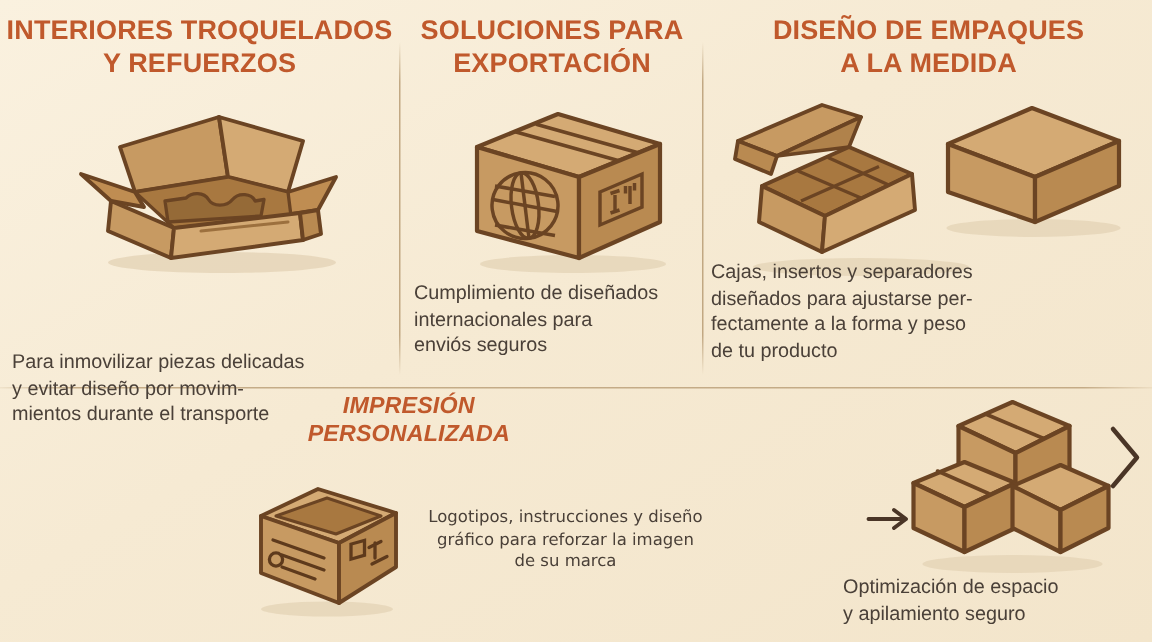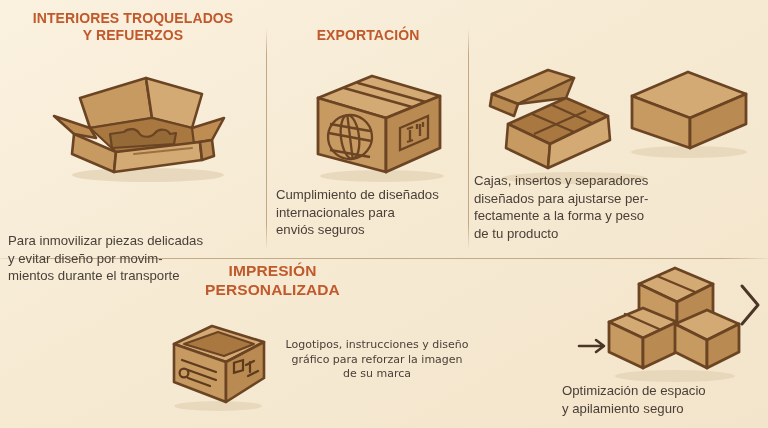--- a/index.html
+++ b/index.html
@@ -59,32 +59,32 @@
   .body-text {
     color: #4a4038;
     line-height: 1.34;
     margin: 0;
   }
   .art {
     position: absolute;
   }
 
   
-  .h-big { font-size: 14px; }
+  .h-big { font-size: 18px; }
   .h-mid { font-size: 15.5px; }
 
   
   .t-std { font-size: 13.2px; }
   .t-alt { font-size: 11px; font-family: "DejaVu Sans", sans-serif; }
 
   
   #panel-interiores      { left: 0px;   top: 10px;  width: 266px; }
   #panel-exportacion     { left: 268px; top: 10px;  width: 200px; }
   #panel-empaques        { left: 470px; top: 10px;  width: 298px; }
-  #panel-impresion       { left: 150px; top: 262px; width: 245px; }
+  #panel-impresion       { left: 150px; top: 262px; width: 245px; font-style: italic; }
   #panel-almacenamiento  { left: 398px; top: 268px; width: 252px; }
 
   #txt-interiores      { position: absolute; left: 8px;   top: 188px; width: 250px; margin-top: 44px; }
   #txt-exportacion     { position: absolute; left: 276px; top: 186px; width: 188px; }
   #txt-empaques        { position: absolute; left: 474px; top: 172px; width: 290px; }
   #txt-impresion       { position: absolute; left: 262px; top: 338px; width: 230px; text-align: center; }
   #txt-almacenamiento  { position: absolute; left: 562px; top: 382px; width: 206px; }
 
   .art-open-box    { left: 52px;  top: 72px;  }
   .art-globe-box   { left: 300px; top: 72px;  }
@@ -141,21 +141,21 @@
   </div>
 
   <p class="body-text t-std" id="txt-interiores">
     <span>Para inmovilizar piezas delicadas</span><br>
     <span>y evitar diseño por movim-</span><br>
     <span>mientos durante el transporte</span>
   </p>
 
   <div class="panel" id="panel-exportacion">
     <h2 class="heading h-big">
-      <br>
+      <span>SOLUCIONES PARA</span><br>
       <span>EXPORTACIÓN</span>
     </h2>
   </div>
 
   <div class="art art-globe-box">
     <svg width="160" height="112" viewBox="0 0 160 112">
       <ellipse cx="82" cy="104" rx="62" ry="6" fill="#e3d2b4" opacity="0.7"></ellipse>
 
       <path d="M18 26 L72 4 L140 24 L86 46 Z" fill="#d4aa74" stroke="#6b4423" stroke-width="2.8" stroke-linejoin="round"></path>
 
@@ -182,20 +182,26 @@
       </g>
     </svg>
   </div>
 
   <p class="body-text t-std" id="txt-exportacion">
     <span>Cumplimiento de diseñados</span><br>
     <span>internacionales para</span><br>
     <span>enviós seguros</span>
   </p>
 
+  <div class="panel" id="panel-empaques">
+    <h2 class="heading h-big">
+      <span>DISEÑO DE EMPAQUES</span><br>
+      <span>A LA MEDIDA</span>
+    </h2>
+  </div>
 
   <div class="art art-custom-box">
     <svg width="290" height="118" viewBox="0 0 290 118">
       <ellipse cx="100" cy="110" rx="72" ry="6" fill="#e3d2b4" opacity="0.7"></ellipse>
       <ellipse cx="215" cy="84" rx="58" ry="6" fill="#e3d2b4" opacity="0.7"></ellipse>
 
       <path d="M18 26 L74 2 L100 10 L44 36 Z" fill="#c79a62" stroke="#6b4423" stroke-width="2.6" stroke-linejoin="round"></path>
       <path d="M18 26 L44 36 L40 48 L16 38 Z" fill="#b98a51" stroke="#6b4423" stroke-width="2.6" stroke-linejoin="round"></path>
       <path d="M100 10 L92 30 L44 36 Z" fill="#b0824b" stroke="#6b4423" stroke-width="2.4" stroke-linejoin="round"></path>
 

